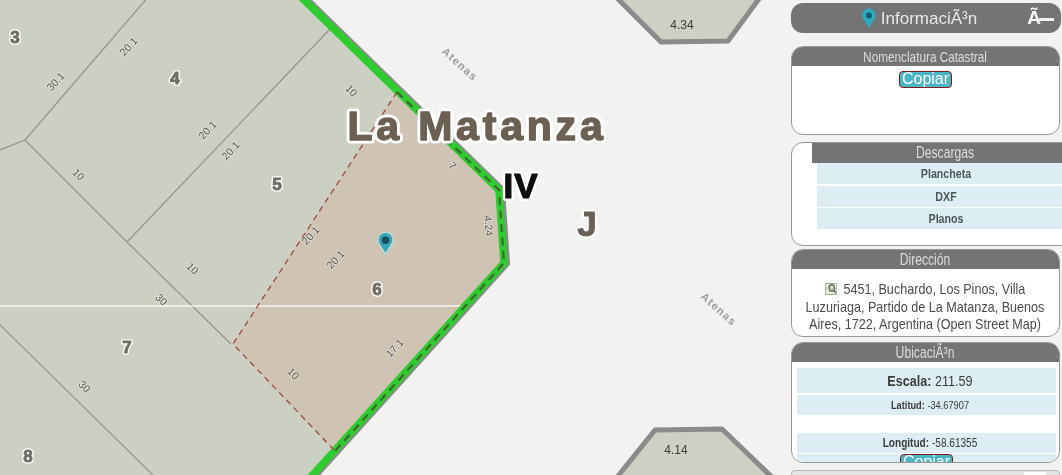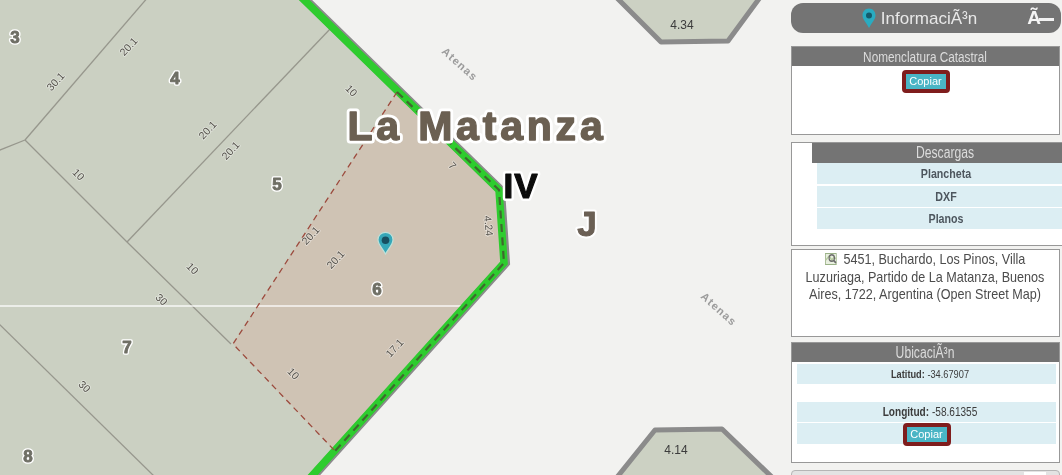--- a/index.html
+++ b/index.html
@@ -1,30 +1,30 @@
 <!DOCTYPE html>
 <html><head>
 <meta charset="utf-8">
 <style>
   html,body{margin:0;padding:0;}
   body{width:1062px;height:475px;overflow:hidden;position:relative;
        font-family:"Liberation Sans",sans-serif;background:#f2f2f0;}
   #map{position:absolute;left:0;top:0;}
   .panel{position:absolute;left:791px;width:267px;background:#fff;
-         border:1px solid #989898;border-radius:0;overflow:hidden;}
+         border:1px solid #989898;border-radius:12px;overflow:hidden;}
   .phead{background:#747474;color:#dcdcdc;text-align:center;height:19px;overflow:hidden;}
   .phead span{display:block;width:300px;margin-left:-17.5px;font-size:16px;
               transform:scaleX(0.76);transform-origin:50% 50%;white-space:nowrap;line-height:19px;}
   .cond{display:block;width:400px;margin-left:-67.5px;transform:scaleX(0.84);
         transform-origin:50% 50%;white-space:nowrap;}
   .row{background:#dceef3;margin:0 3px 0 5px;text-align:center;}
   .rowt{display:block;width:300px;margin-left:-21.5px;font-size:13px;font-weight:bold;color:#4d565e;
         transform:scaleX(0.82);transform-origin:50% 50%;white-space:nowrap;}
-  .copiar{display:inline-block;background:#4ab5c5;border:4px solid #7f1d1d;
-          border-radius:4px;color:#fff;font-size:11px;line-height:14px;padding:0 2px 1px 2px;min-width:36px;text-align:center;}
+  .copiar{display:inline-block;background:#4ab5c5;border:1px solid #7f1d1d;
+          border-radius:4px;color:#fff;font-size:16px;line-height:14px;padding:0 2px 1px 2px;min-width:36px;text-align:center;}
 </style>
 </head>
 <body>
 
 <svg id="map" width="1062" height="475" viewBox="0 0 1062 475">
 
   <rect x="0" y="0" width="1062" height="475" fill="#f2f2f0"></rect>
 
   <polygon points="-20,-20 302,-20 302,0 499,190 504,263 313,475 -20,475" fill="#cbd0c2"></polygon>
 
@@ -159,40 +159,46 @@
       <span class="rowt">DXF</span>
     </div>
 
   <div class="row" style="margin-top:1.5px;height:21px;line-height:21px;">
       <span class="rowt">Planos</span>
     </div>
 </div>
 
 <div class="panel" style="top:249px;height:86px;">
 
-
-  <div style="text-align:center;font-size:15px;color:#4c4c4c;line-height:17.5px;">
+  <div class="phead">
+      <span style="line-height:19px;">Dirección</span>
+    </div>
+
+  <div style="text-align:center;font-size:15px;color:#4c4c4c;line-height:17.5px;padding-top:11px;">
     <span class="cond"><svg width="14" height="14" viewBox="0 0 14 14" style="vertical-align:-2px;">
       <rect x="0.5" y="1.5" width="13" height="11" fill="#e8efdf" stroke="#9ab287" stroke-width="1"></rect>
       <path d="M1 8 L5 4 L8 8 L11 5 L13 7" stroke="#b5c99e" stroke-width="1.5" fill="none"></path>
       <circle cx="8" cy="6" r="3.2" fill="none" stroke="#6b6b6b" stroke-width="1.4"></circle>
       <line x1="10.3" y1="8.3" x2="13" y2="11" stroke="#6b6b6b" stroke-width="1.8"></line>
     </svg>&nbsp;
     5451, Buchardo, Los Pinos, Villa</span>
     <span class="cond">Luzuriaga, Partido de La Matanza, Buenos</span>
     <span class="cond">Aires, 1722, Argentina (Open Street Map)</span>
   </div>
 </div>
 
 <div class="panel" style="top:342px;height:119px;">
 
   <div class="phead">
       <span style="line-height:19px;">UbicaciÃ³n</span>
     </div>
 
+  <div class="row" style="margin-top:6px;height:25px;font-size:15px;color:#3c3c3c;line-height:26px;">
+      <span class="cond"><b>Escala:</b> 211.59</span>
+    </div>
 
   <div class="row" style="margin-top:1.5px;height:20px;font-size:11px;color:#3c3c3c;line-height:20px;">
       <span class="cond"><b>Latitud:</b> -34.67907</span>
     </div>
 
   <div class="row" style="margin-top:18px;height:20px;font-size:12px;color:#3c3c3c;line-height:20px;">
       <span class="cond"><b>Longitud:</b> -58.61355</span>
     </div>
 
   <div class="row" style="margin-top:1.5px;height:21px;line-height:16px;"><span class="copiar">Copiar</span></div>

